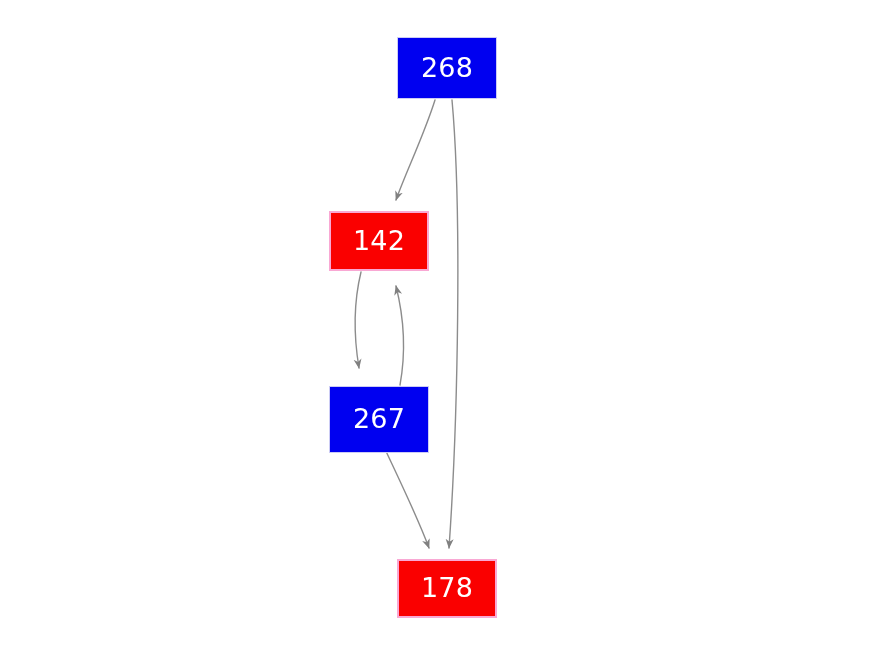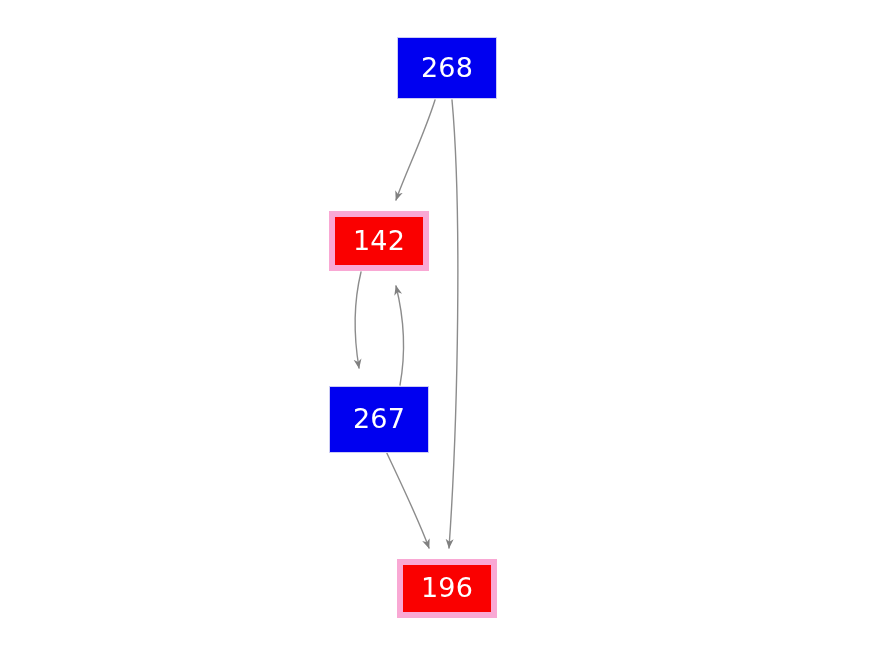--- a/index.html
+++ b/index.html
@@ -38,21 +38,21 @@
     line-height: 1;
     letter-spacing: 0.2px;
     user-select: none;
   }
   .node-blue {
     background: #0000f0;
     border: 1px solid #ccccf5;
   }
   .node-red {
     background: #fa0000;
-    border: 6px solid #f9a8d4;
+    border: 2px solid #f9a8d4;
   }
   .node-label {
     pointer-events: none;
     transform: translateY(-1px);
   }
 </style>
 </head>
 <body>
 
 <div id="canvas" style="width: 875px; height: 656px; background: rgb(255, 255, 255); border-radius: 32px;">
@@ -79,16 +79,16 @@
 
   <div class="graph-node node-red" id="node-1" style="left: 329px; top: 211px; width: 100px; height: 60px;">
     <span class="node-label">142</span>
   </div>
 
   <div class="graph-node node-blue" id="node-2" style="left: 329px; top: 386px; width: 100px; height: 67px;">
     <span class="node-label">267</span>
   </div>
 
   <div class="graph-node node-red" id="node-3" style="left: 397px; top: 559px; width: 100px; height: 59px;">
-    <span class="node-label">196</span>
+    <span class="node-label">178</span>
   </div>
 
 </div>
 
 </body></html>

